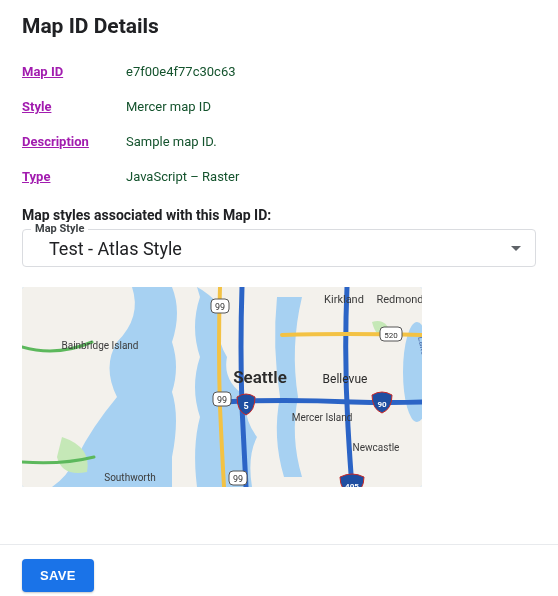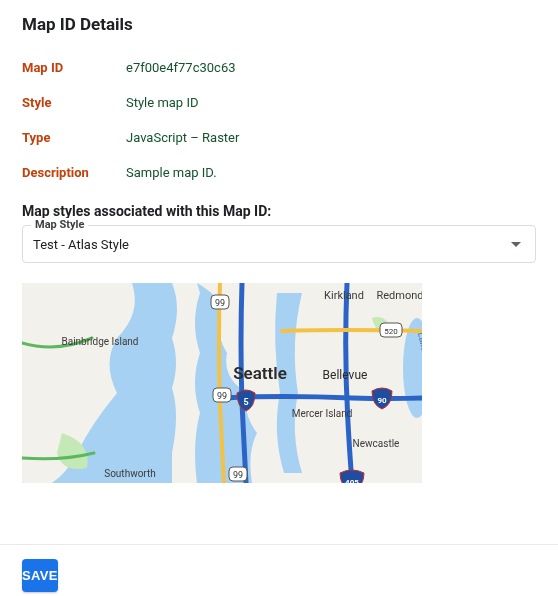--- a/index.html
+++ b/index.html
@@ -7,37 +7,38 @@
   body {
     font-family: Roboto, "Helvetica Neue", Arial, sans-serif;
     font-size: 13px;
     color: #202124;
     background: #fff;
   }
   .page {
     padding: 14px 22px 0 22px;
   }
   .section-title {
-    font-size: 17px;
+    font-size: 21px;
     font-weight: 700;
     margin-bottom: 16px;
   }
   .details-table {
     width: 100%;
     border-collapse: collapse;
   }
   .details-table td {
     padding: 10px 0;
     vertical-align: middle;
     font-size: 13px;
   }
   .details-table td.label {
     width: 104px;
     font-weight: 700;
-    color: #c2410c;
+    color: #a21caf;
+    text-decoration: underline;
   }
   .details-table td.value {
     color: #14532d;
   }
   .assoc-title {
     font-size: 14px;
     font-weight: 700;
     margin-top: 13px;
     margin-bottom: 6px;
   }
@@ -56,23 +57,24 @@
     position: absolute;
     top: -8px;
     left: 8px;
     background: #fff;
     padding: 0 4px;
     font-size: 11px;
     font-weight: 700;
     color: #3c4043;
   }
   .select-value {
-    font-size: 13px;
+    font-size: 18px;
     color: #202124;
     flex: 1;
+    margin-left: 16px;
   }
   .select-caret {
     width: 0; height: 0;
     border-left: 5px solid transparent;
     border-right: 5px solid transparent;
     border-top: 5px solid #5f6368;
     margin-right: 4px;
   }
 
   
@@ -95,49 +97,49 @@
     padding: 14px 22px;
   }
   .save-btn {
     background: #1a73e8;
     color: #fff;
     border: none;
     border-radius: 4px;
     font-size: 13px;
     font-weight: 600;
     letter-spacing: 0.3px;
-    padding: 9px 0;
+    padding: 9px 18px;
     cursor: pointer;
     box-shadow: 0 1px 2px rgba(60,64,67,0.3);
   }
 </style>
 </head>
 <body>
 
 <div class="page">
 
   <div class="section-title">Map ID Details</div>
 
   <table class="details-table">
     <tbody>
         <tr>
       <td class="label">Map ID</td>
       <td class="value">e7f00e4f77c30c63</td>
     </tr>
     <tr>
       <td class="label">Style</td>
-      <td class="value">Style map ID</td>
+      <td class="value">Mercer map ID</td>
+    </tr>
+    <tr>
+      <td class="label">Description</td>
+      <td class="value">Sample map ID.</td>
     </tr>
     <tr>
       <td class="label">Type</td>
       <td class="value">JavaScript – Raster</td>
-    </tr>
-    <tr>
-      <td class="label">Description</td>
-      <td class="value">Sample map ID.</td>
     </tr>
   </tbody>
     </table>
 
   <div class="assoc-title">Map styles associated with this Map ID:</div>
 
   <div class="select-wrap">
     <span class="select-legend">Map Style</span>
     <span class="select-value">Test - Atlas Style</span>
     <span class="select-caret"></span>

